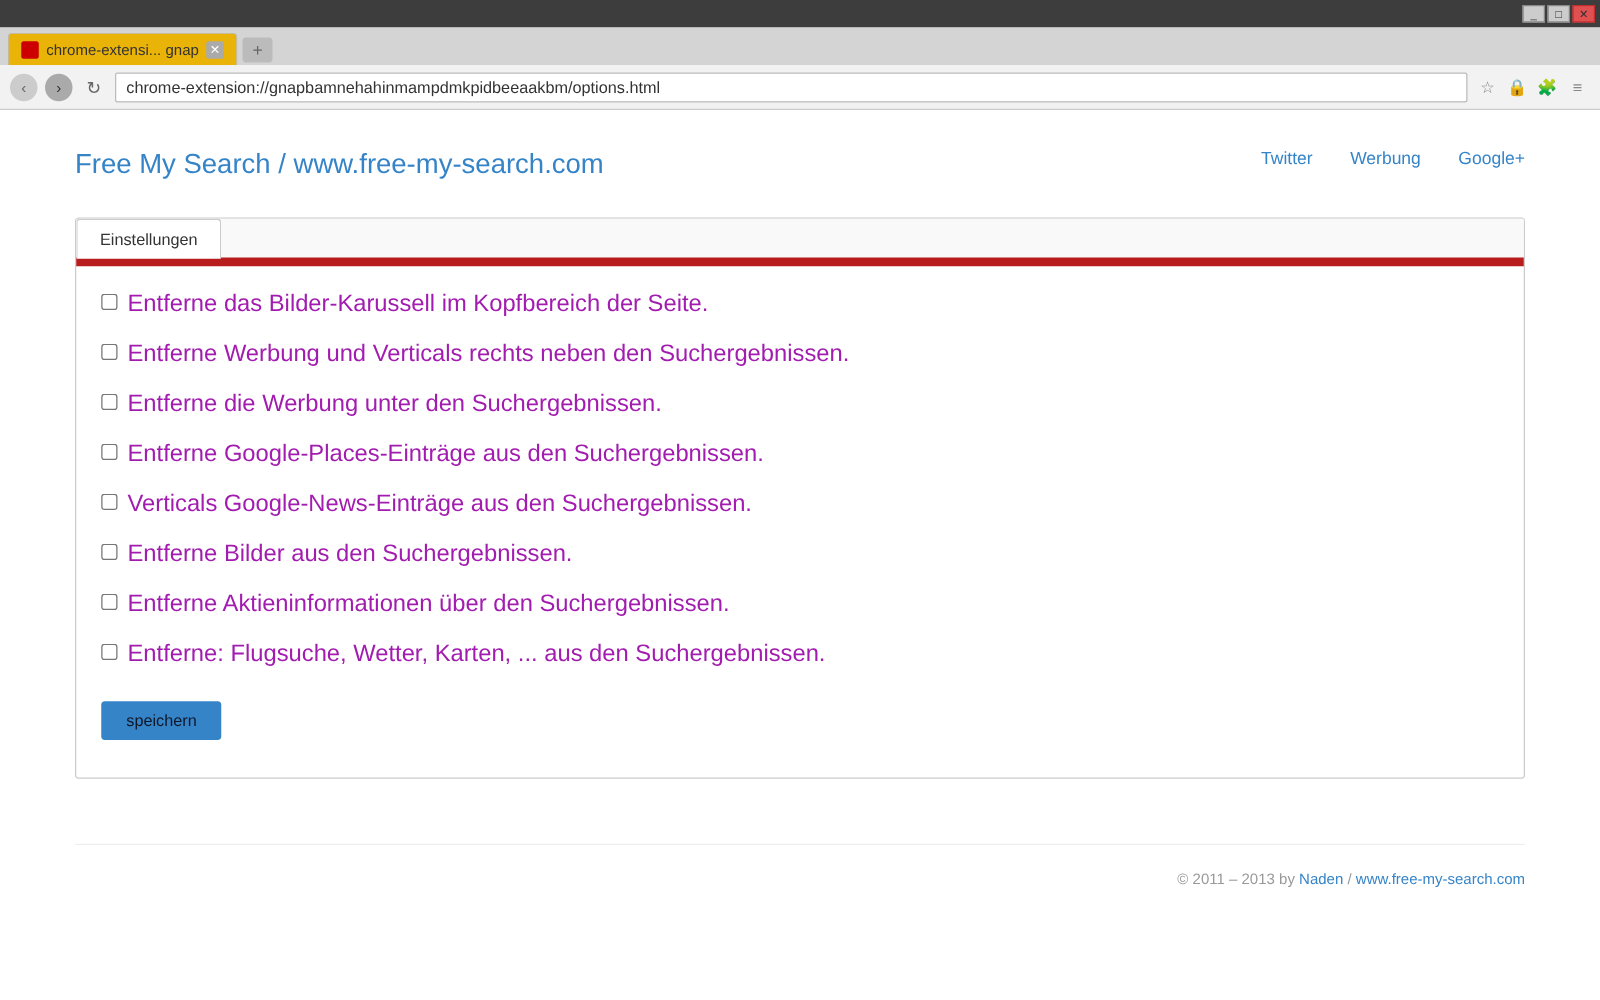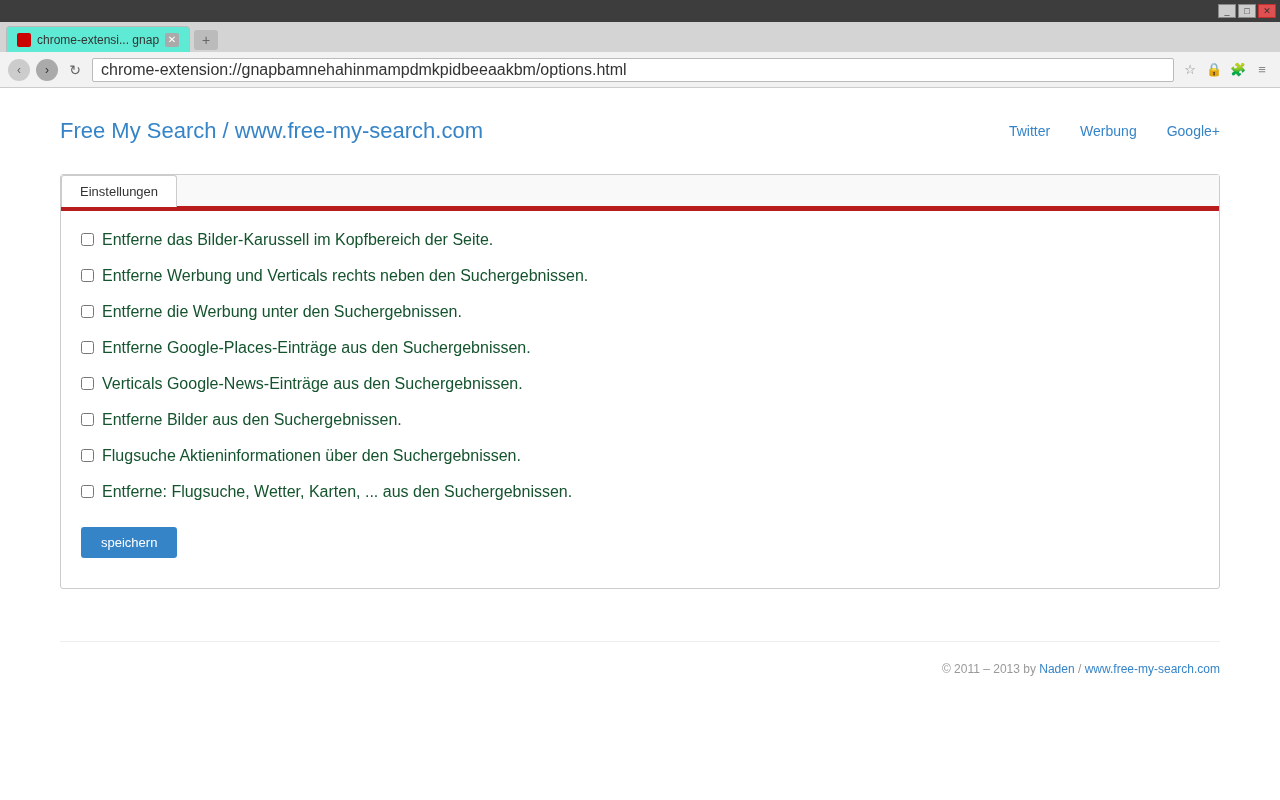--- a/index.html
+++ b/index.html
@@ -52,21 +52,21 @@
     
     .tab-bar {
       background: #d4d4d4;
       height: 30px;
       display: flex;
       align-items: flex-end;
       padding-left: 6px;
     }
 
     .tab-active {
-      background: #5eead4;
+      background: #eab308;
       border: 1px solid #bbb;
       border-bottom: none;
       border-radius: 4px 4px 0 0;
       height: 26px;
       display: flex;
       align-items: center;
       padding: 0 10px;
       font-size: 12px;
       color: #333;
       gap: 6px;
@@ -147,21 +147,21 @@
       color: #666;
       cursor: pointer;
     }
 
     .url-bar {
       flex: 1;
       height: 24px;
       border: 1px solid #bbb;
       border-radius: 2px;
       padding: 0 8px;
-      font-size: 16px;
+      font-size: 13px;
       color: #333;
       background: #fff;
       outline: none;
     }
 
     .address-icons {
       display: flex;
       gap: 4px;
       align-items: center;
     }
@@ -180,21 +180,20 @@
     
     .page-content {
       flex: 1;
       overflow-y: auto;
       padding: 30px 60px;
       background: #fff;
     }
 
     .page-header {
       display: flex;
-      align-items: center;
       justify-content: space-between;
       margin-bottom: 30px;
     }
 
     .site-title {
       font-size: 22px;
       color: #3584c8;
       font-weight: normal;
     }
 
@@ -211,21 +210,21 @@
     }
 
     
     .tab-panel {
       border: 1px solid #ccc;
       border-radius: 3px;
     }
 
     .tab-nav {
       display: flex;
-      border-bottom: 5px solid #b91c1c;
+      border-bottom: 7px solid #b91c1c;
       background: #f9f9f9;
     }
 
     .tab-item {
       padding: 8px 18px;
       font-size: 13px;
       color: #333;
       cursor: pointer;
       border: 1px solid transparent;
       border-bottom: none;
@@ -246,28 +245,28 @@
       gap: 8px;
     }
 
     .option-row input[type="checkbox"] {
       margin-top: 2px;
       flex-shrink: 0;
       cursor: pointer;
     }
 
     .option-label {
-      font-size: 16px;
-      color: #14532d;
+      font-size: 19px;
+      color: #a21caf;
       cursor: pointer;
     }
 
     .save-btn {
       background: #3584c8;
-      color: #ffffff;
+      color: #0f172a;
       border: none;
       padding: 8px 20px;
       font-size: 13px;
       border-radius: 3px;
       cursor: pointer;
       margin-top: 8px;
     }
 
     
     .page-footer {
@@ -358,21 +357,21 @@
             <div class="option-row">
               <input type="checkbox" id="opt5" style="">
               <label for="opt5" class="option-label">Verticals Google-News-Einträge aus den Suchergebnissen.</label>
             </div>
             <div class="option-row">
               <input type="checkbox" id="opt6" style="">
               <label for="opt6" class="option-label">Entferne Bilder aus den Suchergebnissen.</label>
             </div>
             <div class="option-row">
               <input type="checkbox" id="opt7" style="">
-              <label for="opt7" class="option-label">Flugsuche Aktieninformationen über den Suchergebnissen.</label>
+              <label for="opt7" class="option-label">Entferne Aktieninformationen über den Suchergebnissen.</label>
             </div>
             <div class="option-row">
               <input type="checkbox" id="opt8" style="">
               <label for="opt8" class="option-label">Entferne: Flugsuche, Wetter, Karten, ... aus den Suchergebnissen.</label>
             </div>
           </div>
 
         <button class="save-btn">speichern</button>
 
       </div>

